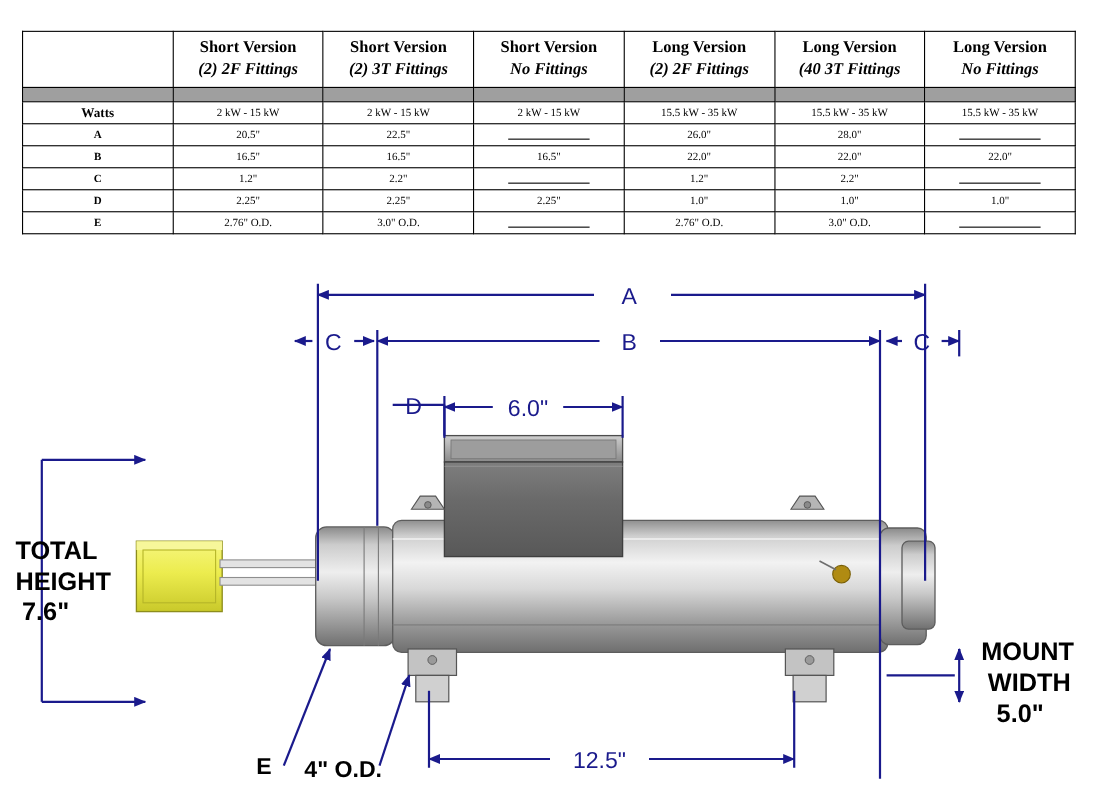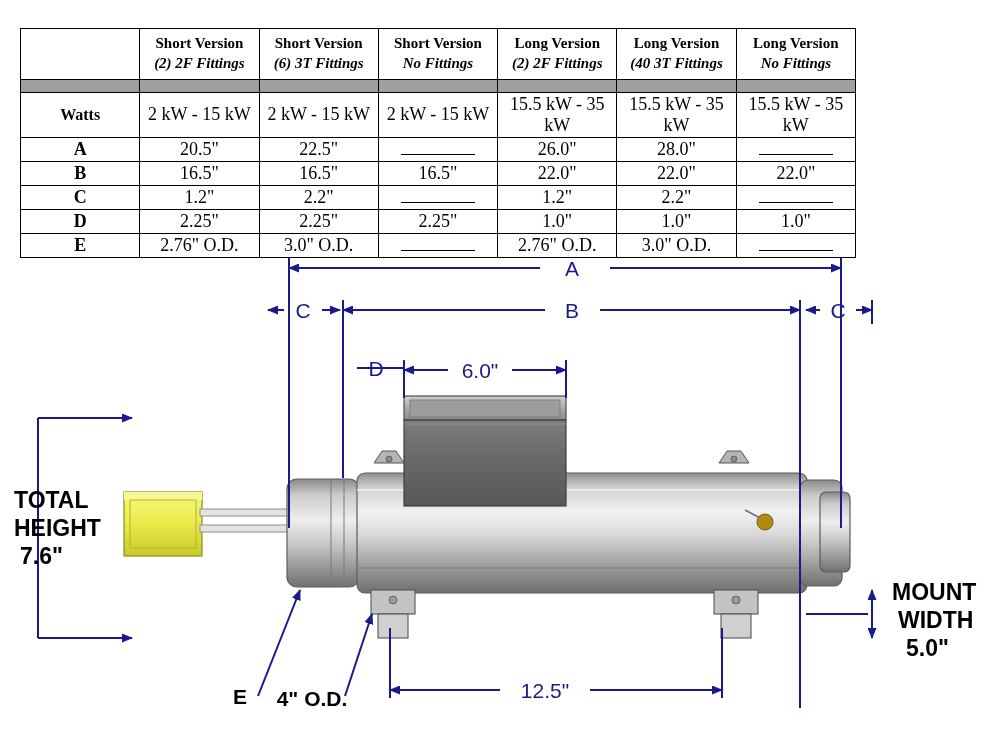--- a/index.html
+++ b/index.html
@@ -13,21 +13,21 @@
     position: relative;
     font-family: "Liberation Serif", serif;
     overflow: hidden;
   }
 
   
   .spec-table-wrap {
     position: absolute;
     left: 20px;
     top: 28px;
-    width: 836px;
+    width: 958px;
   }
   table.spec {
     border-collapse: collapse;
     width: 100%;
     table-layout: fixed;
   }
   table.spec td, table.spec th {
     border: 1px solid #000;
     text-align: center;
     font-family: "Liberation Serif", serif;
@@ -41,30 +41,30 @@
   }
   table.spec thead th .l2 { display: block; font-style: italic; }
   .gray-row td {
     background: #9f9f9f;
     height: 12px;
     padding: 0;
     border-left: 1px solid #000;
     border-right: 1px solid #000;
   }
   table.spec tbody td {
-    font-size: 18px;
+    font-size: 10px;
     padding: 1px 2px;
     height: 17px;
   }
   td.rowlab {
     font-weight: bold;
     font-size: 13px;
     width: 48px;
   }
-  td.rowlab.watts { font-size: 16px; }
+  td.rowlab.watts { font-size: 12px; }
   .dash {
     display: inline-block;
     width: 74px;
     border-bottom: 1.6px solid #000;
     height: 8px;
     vertical-align: middle;
   }
 
   
   .drawing {
@@ -100,21 +100,21 @@
   <table class="spec">
     <thead>
       <tr>
         <th style="border:1px solid #000;"></th>
         <th>
           <span>Short Version</span>
           <span class="l2">(2) 2F Fittings</span>
         </th>
         <th>
           <span>Short Version</span>
-          <span class="l2">(6) 3T Fittings</span>
+          <span class="l2">(2) 3T Fittings</span>
         </th>
         <th>
           <span>Short Version</span>
           <span class="l2">No Fittings</span>
         </th>
         <th>
           <span>Long Version</span>
           <span class="l2">(2) 2F Fittings</span>
         </th>
         <th>

